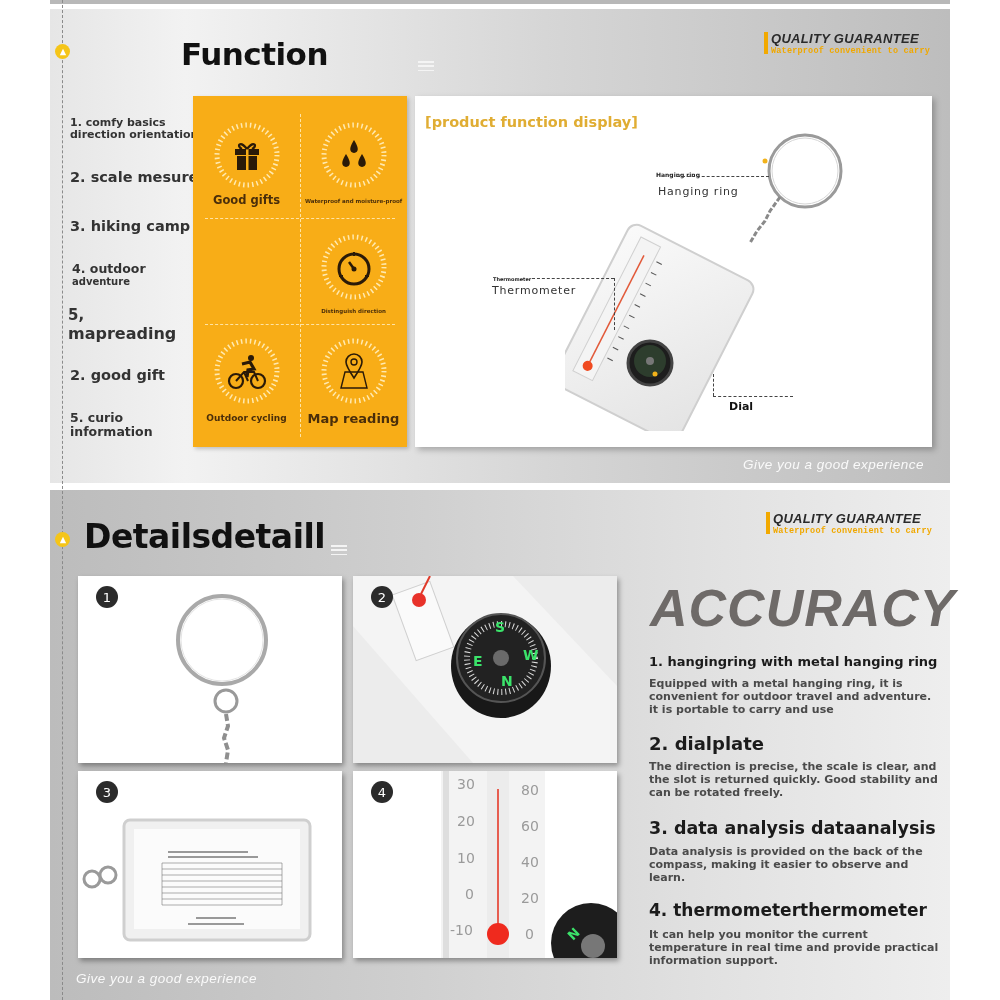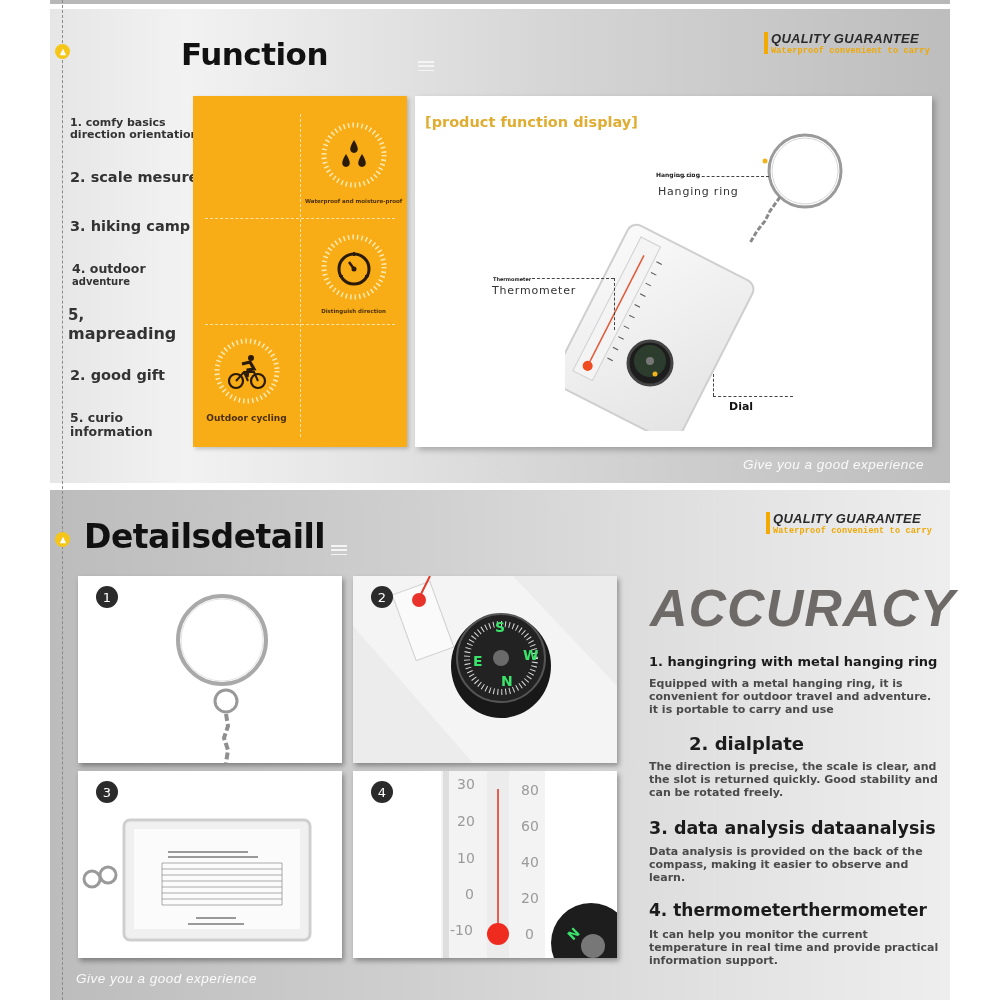--- a/index.html
+++ b/index.html
@@ -93,20 +93,32 @@
   <div class="side-item" style="top:368px; font-size:14.5px;">2. good gift</div>
   <div class="side-item" style="top:411px; font-size:12.5px;">5. curio</div>
   <div class="side-item" style="top:425px; font-size:12.5px;">information</div>
 </div>
 
 <div class="yellow-panel">
   <div class="yp-vline"></div>
   <div class="yp-hline" style="top:122px"></div>
   <div class="yp-hline" style="top:228px"></div>
 
+  <div class="feat" style="left:0; top:24px;">
+    <div class="ic">
+      <svg viewBox="0 0 70 70">
+        <circle cx="35" cy="35" r="30" fill="none" stroke="#ffe9b0" stroke-width="5" stroke-dasharray="1.5 3"></circle>
+        <rect x="23" y="29" width="24" height="6" fill="#2a1a08"></rect>
+        <rect x="25" y="36" width="20" height="14" fill="#2a1a08"></rect>
+        <rect x="34" y="29" width="2.5" height="21" fill="#f8ad17"></rect>
+        <path d="M35 29 C28 20 24 26 30 29 M35 29 C42 20 46 26 40 29" stroke="#2a1a08" stroke-width="2.2" fill="none"></path>
+      </svg>
+    </div>
+    <div class="lbl" style="font-size:11.5px;">Good gifts</div>
+  </div>
 
   <div class="feat" style="left:107px; top:24px;">
     <div class="ic">
       <svg viewBox="0 0 70 70">
         <circle cx="35" cy="35" r="30" fill="none" stroke="#ffe9b0" stroke-width="5" stroke-dasharray="1.5 3"></circle>
         <path d="M35 20 C30 28 30 32 35 33 C40 32 40 28 35 20 Z" fill="#2a1a08"></path>
         <path d="M27 34 C22 42 22 46 27 47 C32 46 32 42 27 34 Z" fill="#2a1a08"></path>
         <path d="M43 34 C38 42 38 46 43 47 C48 46 48 42 43 34 Z" fill="#2a1a08"></path>
       </svg>
     </div>
@@ -136,20 +148,31 @@
         <circle cx="24" cy="45" r="7" fill="none" stroke="#2a1a08" stroke-width="2.2"></circle>
         <circle cx="46" cy="45" r="7" fill="none" stroke="#2a1a08" stroke-width="2.2"></circle>
         <path d="M24 45 L32 36 L42 36 L46 45 M32 36 L36 45" stroke="#2a1a08" stroke-width="2" fill="none"></path>
         <circle cx="39" cy="22" r="3" fill="#2a1a08"></circle>
         <path d="M30 28 L38 26 L42 33 L36 34 L35 41" stroke="#2a1a08" stroke-width="3.2" fill="none"></path>
       </svg>
     </div>
     <div class="lbl" style="font-size:9px; margin-top:8px;">Outdoor cycling</div>
   </div>
 
+  <div class="feat" style="left:107px; top:240px;">
+    <div class="ic">
+      <svg viewBox="0 0 70 70">
+        <circle cx="35" cy="35" r="30" fill="none" stroke="#ffe9b0" stroke-width="5" stroke-dasharray="1.5 3"></circle>
+        <path d="M22 52 L26 36 L44 36 L48 52 Z" fill="none" stroke="#2a1a08" stroke-width="1.4"></path>
+        <path d="M35 42 C29 33 27 29 27 26 A8 8 0 0 1 43 26 C43 29 41 33 35 42 Z" fill="none" stroke="#2a1a08" stroke-width="1.6"></path>
+        <circle cx="35" cy="26" r="3" fill="none" stroke="#2a1a08" stroke-width="1.4"></circle>
+      </svg>
+    </div>
+    <div class="lbl" style="font-size:13px; margin-top:6px;">Map reading</div>
+  </div>
 </div>
 
 <div class="display-panel">
   <div class="pfd">[product function display]</div>
 
   <svg style="position:absolute; left:150px; top:35px;" width="300" height="300" viewBox="0 0 300 300">
     <defs>
       <linearGradient id="acr" x1="0" y1="0" x2="1" y2="1">
         <stop offset="0" stop-color="#fafafa"></stop>
           <stop offset="1" stop-color="#e3e3e3"></stop>
@@ -299,21 +322,21 @@
     <circle cx="240" cy="175" r="12" fill="#777"></circle>
     <text x="220" y="170" font-size="13" font-weight="bold" fill="#3be36a" font-family="DejaVu Sans, sans-serif" transform="rotate(-45 220 170)">N</text>
   </svg>
 </div>
 
 <div class="accuracy">ACCURACY</div>
 
 <div class="det-h" style="top:654px; font-size:13px;">1. hangingring with metal hanging ring</div>
 <div class="det-p" style="top:678px;">Equipped with a metal hanging ring, it is convenient for outdoor travel and adventure. it is portable to carry and use</div>
 
-<div class="det-h" style="top:733px; font-size:18px;margin-left:40px;">2. dialplate</div>
+<div class="det-h" style="top:733px; font-size:18px;">2. dialplate</div>
 <div class="det-p" style="top:761px;">The direction is precise, the scale is clear, and the slot is returned quickly. Good stability and can be rotated freely.</div>
 
 <div class="det-h" style="top:818px; font-size:17.5px;">3. data analysis dataanalysis</div>
 <div class="det-p" style="top:846px;">Data analysis is provided on the back of the compass, making it easier to observe and learn.</div>
 
 <div class="det-h" style="top:900px; font-size:17px;">4. thermometerthermometer</div>
 <div class="det-p" style="top:929px;">It can help you monitor the current temperature in real time and provide practical information support.</div>
 
 <div class="tagline" style="left:76px; top:971px;">Give you a good experience</div>
 

